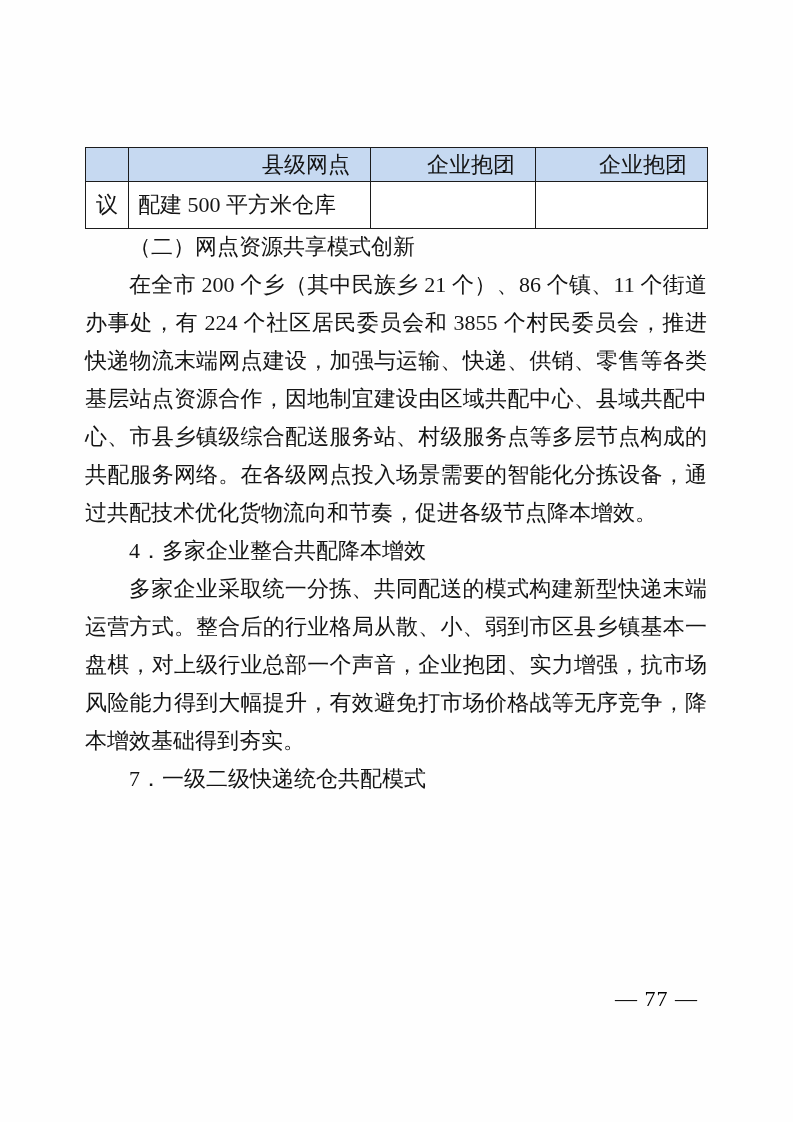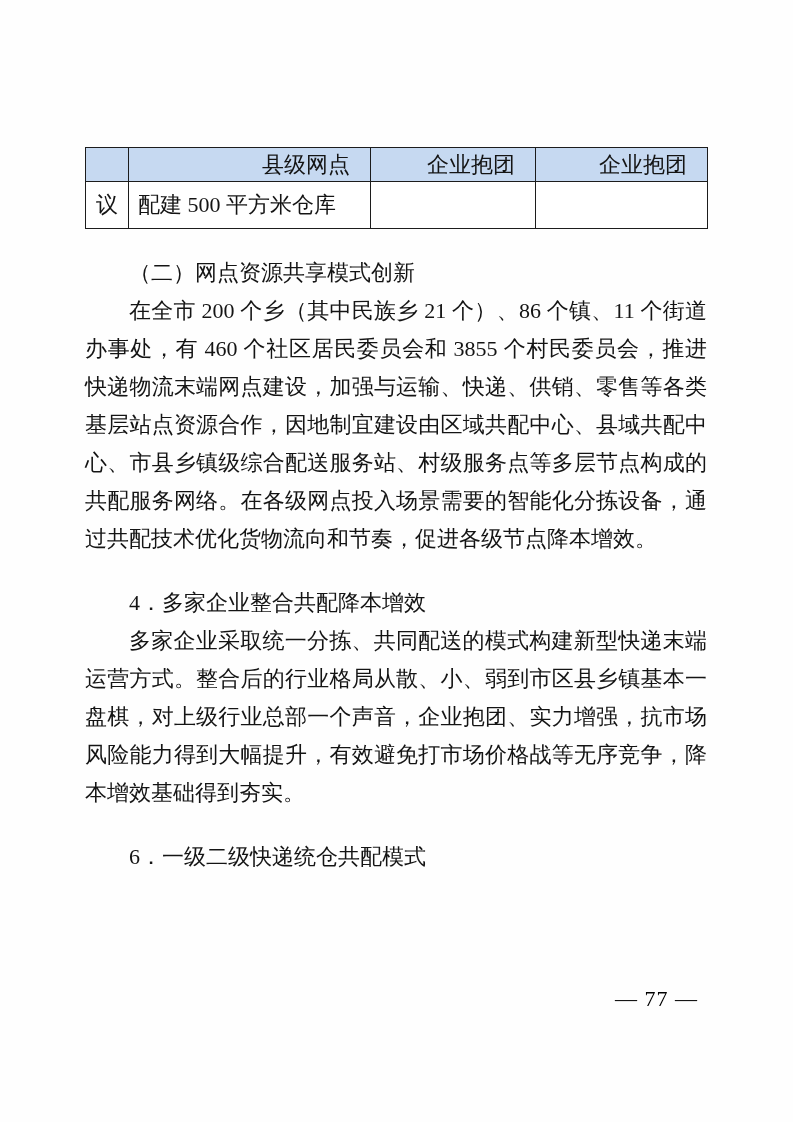--- a/index.html
+++ b/index.html
@@ -55,21 +55,20 @@
     line-height: 38px;
     text-align: justify;
   }
   .content p {
     margin: 0;
     padding: 0;
     text-indent: 2em;
   }
   .content p.heading {
     text-align: left;
-    margin-top: 26px;
   }
 
   
   .page-number {
     position: absolute;
     top: 984px;
     right: 95px;
     font-size: 22px;
     line-height: 30px;
     letter-spacing: 1px;
@@ -99,21 +98,21 @@
         <td class="c0">议</td>
         <td class="c1">配建 500 平方米仓库</td>
         <td class="c2"></td>
         <td class="c3"></td>
       </tr>
     </tbody>
   </table>
 
   <div class="content">
     <p class="heading">（二）网点资源共享模式创新</p>
-    <p>在全市 200 个乡（其中民族乡 21 个）、86 个镇、11 个街道办事处，有 460 个社区居民委员会和 3855 个村民委员会，推进快递物流末端网点建设，加强与运输、快递、供销、零售等各类基层站点资源合作，因地制宜建设由区域共配中心、县域共配中心、市县乡镇级综合配送服务站、村级服务点等多层节点构成的共配服务网络。在各级网点投入场景需要的智能化分拣设备，通过共配技术优化货物流向和节奏，促进各级节点降本增效。</p>
+    <p>在全市 200 个乡（其中民族乡 21 个）、86 个镇、11 个街道办事处，有 224 个社区居民委员会和 3855 个村民委员会，推进快递物流末端网点建设，加强与运输、快递、供销、零售等各类基层站点资源合作，因地制宜建设由区域共配中心、县域共配中心、市县乡镇级综合配送服务站、村级服务点等多层节点构成的共配服务网络。在各级网点投入场景需要的智能化分拣设备，通过共配技术优化货物流向和节奏，促进各级节点降本增效。</p>
     <p class="heading">4．多家企业整合共配降本增效</p>
     <p>多家企业采取统一分拣、共同配送的模式构建新型快递末端运营方式。整合后的行业格局从散、小、弱到市区县乡镇基本一盘棋，对上级行业总部一个声音，企业抱团、实力增强，抗市场风险能力得到大幅提升，有效避免打市场价格战等无序竞争，降本增效基础得到夯实。</p>
-    <p class="heading">6．一级二级快递统仓共配模式</p>
+    <p class="heading">7．一级二级快递统仓共配模式</p>
   </div>
 
   <div class="page-number">— 77 —</div>
 
 </div>
 
 </body></html>

